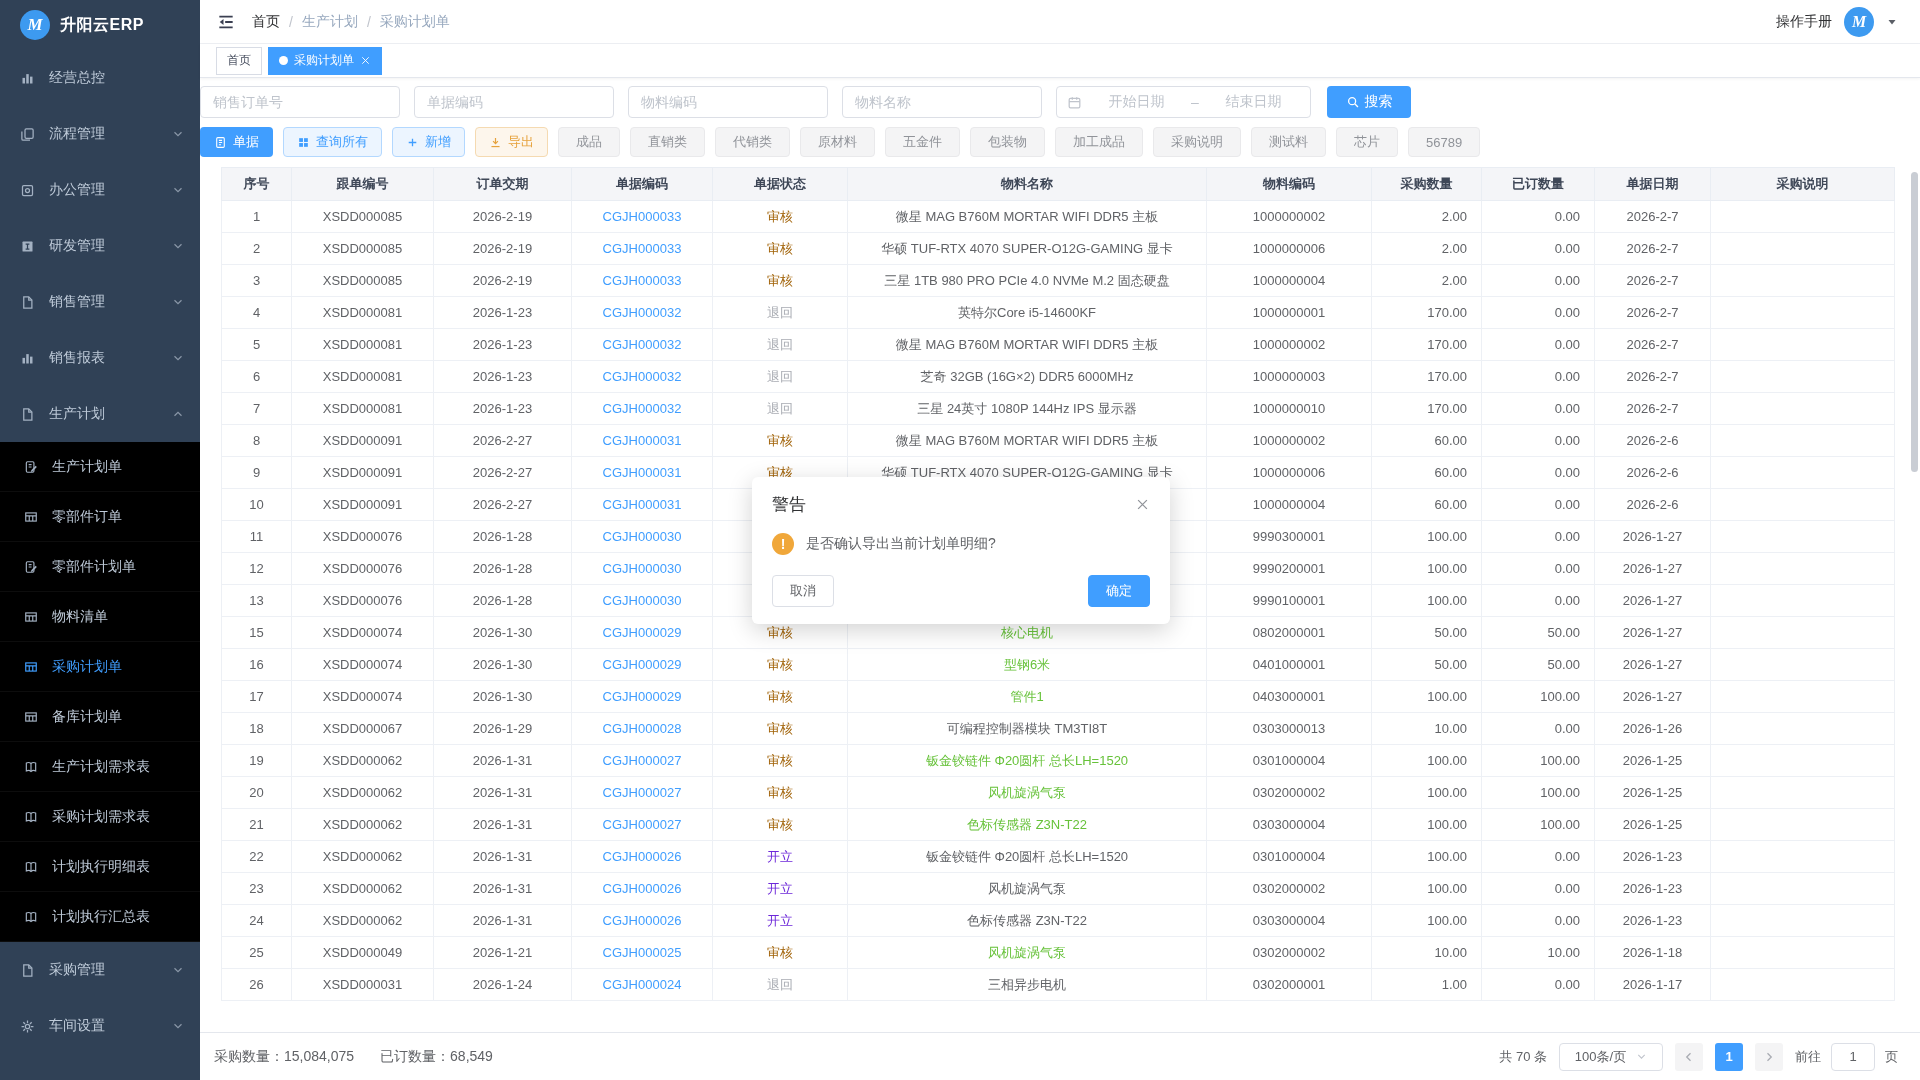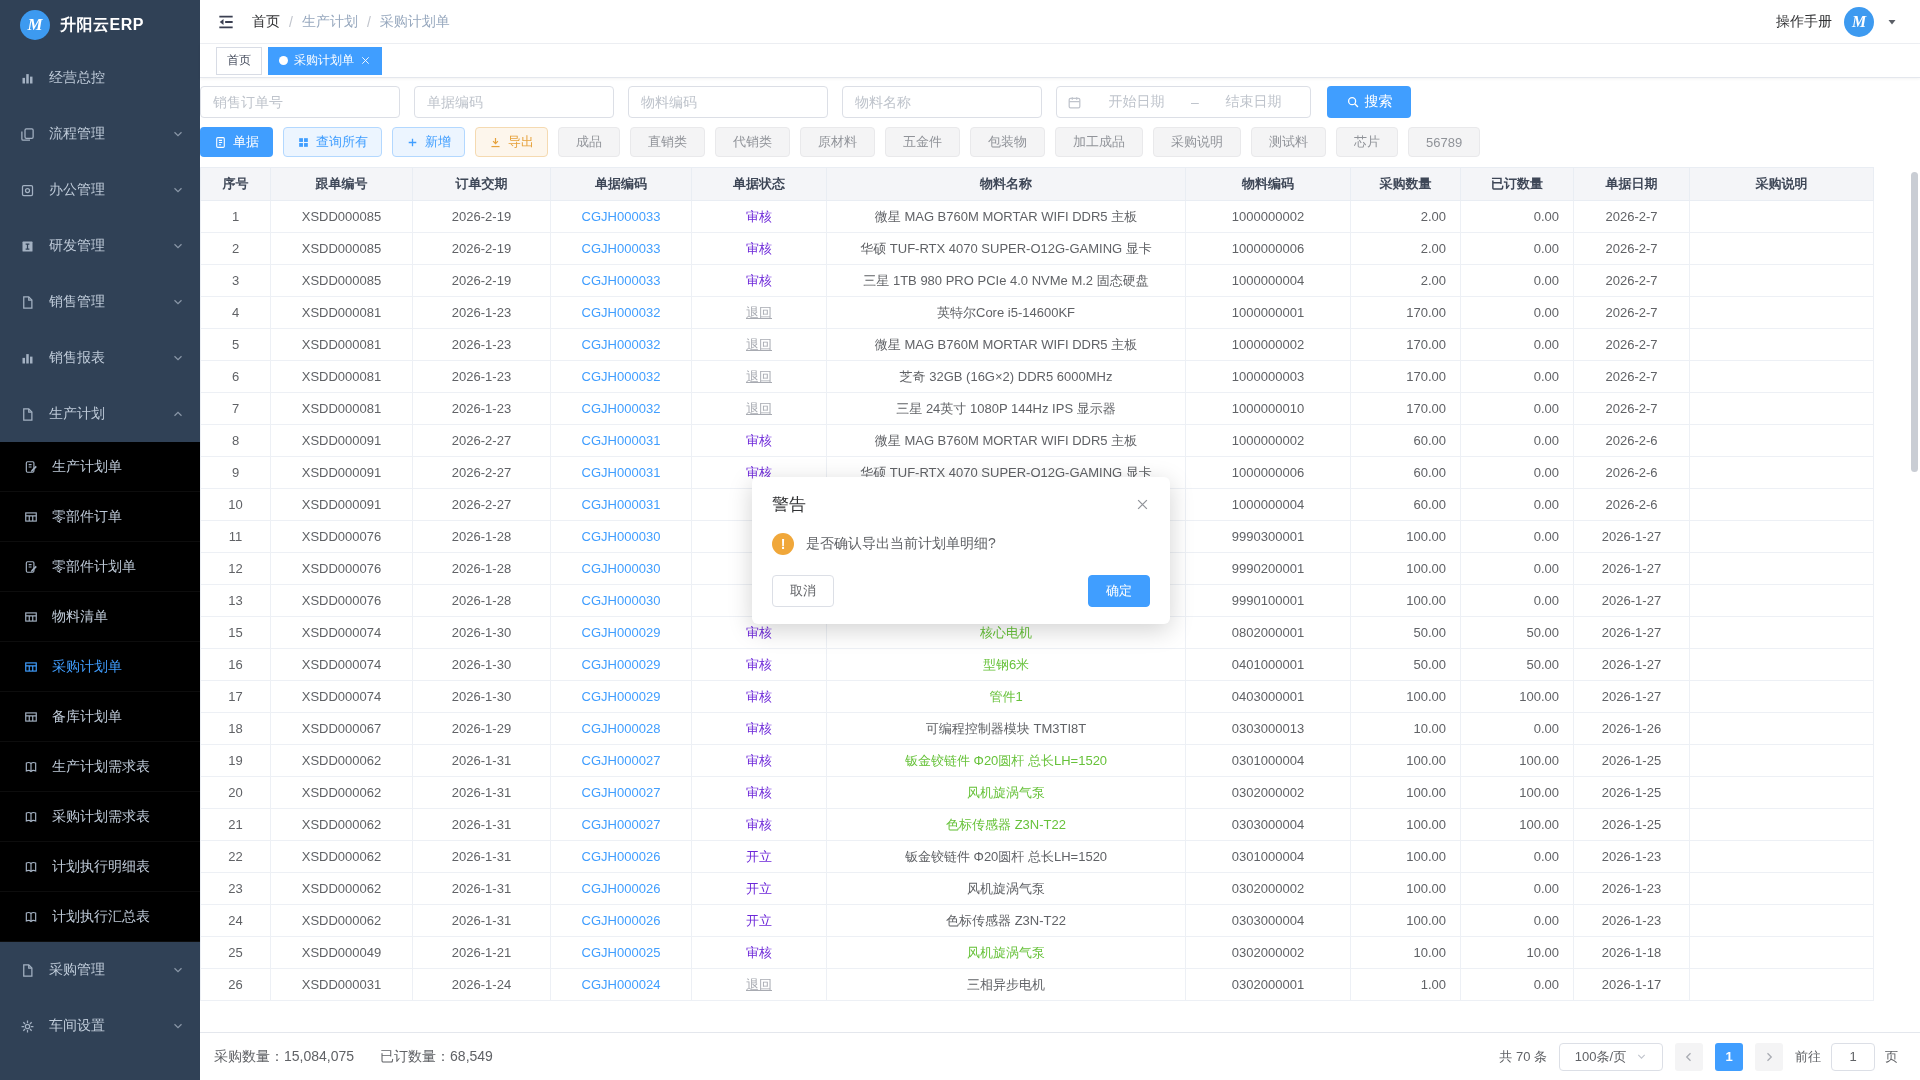--- a/index.html
+++ b/index.html
@@ -53,28 +53,28 @@
   .btn-search .ic { width:14px; height:14px; }
 
   .toolbar { display:flex; gap:10px; margin-top:9px; align-items:center; }
   .btn { height:30px; padding:0 13px; border-radius:4px; font-size:13px; display:flex; align-items:center; gap:6px; border:1px solid transparent; cursor:pointer; font-family:inherit; background:#fff; }
   .btn .ic { width:13px; height:13px; }
   .btn.primary   { background:#409EFF; color:#fff; }
   .btn.lightblue { background:#ECF5FF; border-color:#B3D8FF; color:#409EFF; }
   .btn.warning   { background:#FDF6EC; border-color:#F5DAB1; color:#E6A23C; }
   .btn.cat       { background:#F4F4F5; border-color:#E9E9EB; color:#909399; padding:0 17px; }
 
-  .table-wrap { margin-top:10px; flex:1; min-height:0; overflow:hidden; position:relative; }
+  .table-wrap { margin-top:10px; flex:1; min-height:0; overflow:hidden; position:relative;margin-left:21px; }
   table { border-collapse:collapse; table-layout:fixed; width:1673px; font-size:13px; }
   th { height:33px; background:#F4F5F8; border:1px solid #E9EDF3; color:#3E4757; font-weight:bold; font-size:13px; padding:0 6px; }
   td { height:32px; border:1px solid #EDF0F5; color:#606266; text-align:center; padding:0 8px; white-space:nowrap; overflow:hidden; }
   td.num { text-align:right; padding-right:14px; }
   .link { color:#409EFF; cursor:pointer; }
-  .st-success { color:#6d28d9; }
-  .st-info    { color:#A8ABB2;text-decoration:underline; }
+  .st-success { color:#a16207; }
+  .st-info    { color:#A8ABB2; }
   .st-warning { color:#6d28d9; }
   .name-green { color:#67C23A; }
 
   .v-scrollbar { position:absolute; right:2px; top:172px; width:7px; height:300px; border-radius:4px; background:#C9CDD4; cursor:pointer; }
 
   .footerbar { height:48px; flex:0 0 48px; border-top:1px solid #E4E7ED; background:#fff; display:flex; align-items:center; padding:0 22px 0 14px; }
   .summary { display:flex; gap:26px; font-size:14px; color:#606266; }
   .pager { margin-left:auto; display:flex; align-items:center; gap:12px; font-size:13px; color:#606266; }
   .psel { width:104px; height:28px; border:1px solid #DCDFE6; border-radius:4px; display:flex; align-items:center; justify-content:center; gap:10px; cursor:pointer; color:#606266; }
   .psel .ic { width:11px; height:11px; color:#C0C4CC; }

